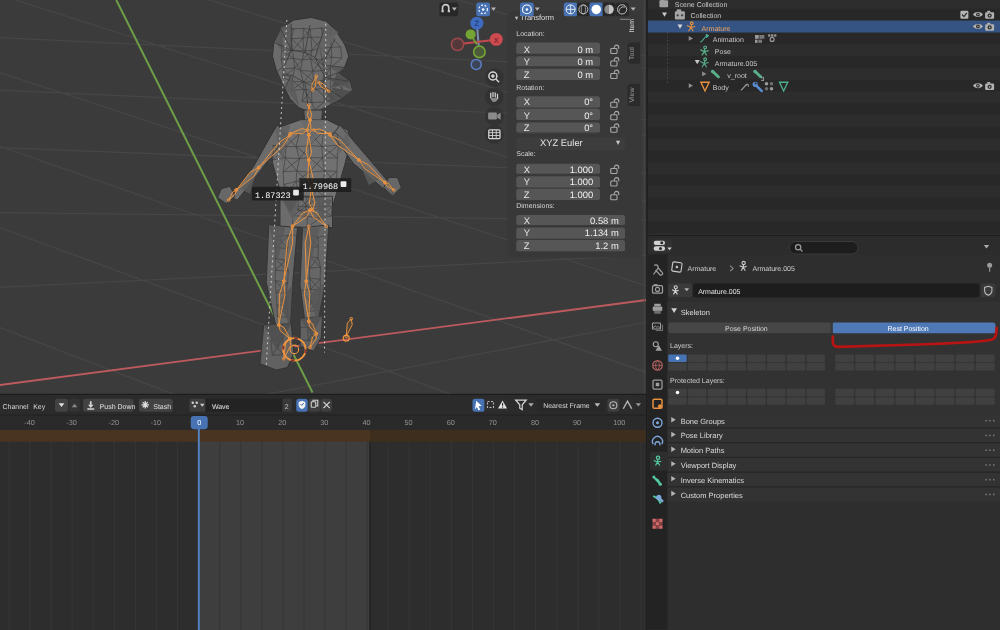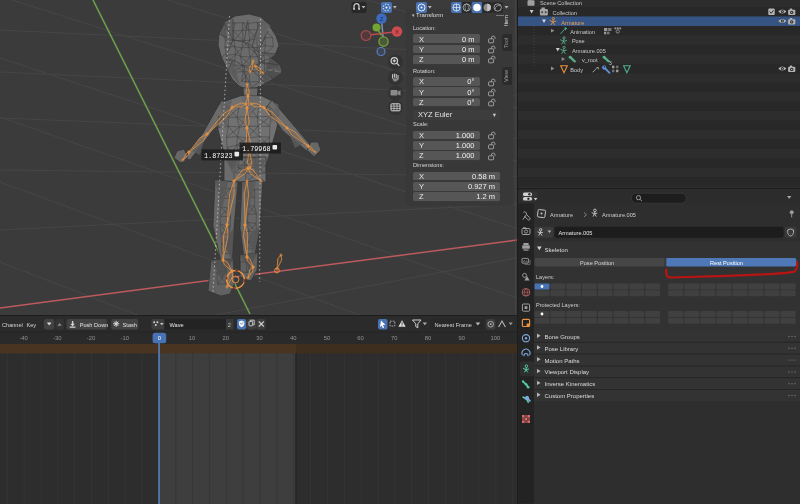--- a/index.html
+++ b/index.html
@@ -270,21 +270,21 @@
       </svg>
 <div class="abs" style="left:413px;top:97.6px;width:66.5px;height:9.9px;background:#565656;border-radius:2px;border-bottom:1px solid #3a3a3a">
         <span class="t abs" style="left:6px;top:1.4px;color:#e8e8e8;font-size:7.5px">Z</span>
         <span class="t abs" style="right:5px;top:1.4px;color:#f0f0f0;font-size:7.5px">0°</span>
       </div>
 <svg class="abs" style="left:486.5px;top:98.1px" width="10" height="9">
         <rect x="1.6" y="3.8" width="5" height="4" rx="0.7" fill="none" stroke="#a8a8a8" stroke-width="0.9"></rect>
         <path d="M4.4 3.8V2.9a1.8 1.8 0 0 1 3.6 0v1" fill="none" stroke="#a8a8a8" stroke-width="0.9"></path>
       </svg>
 <div class="abs" style="left:413px;top:110px;width:87px;height:9.9px;background:#3d3d3d;border-radius:2px">
-        <span class="t abs" style="left:5px;top:1.4px;color:#e4e4e4;font-size:7.5px">XYZ Euler</span>
+        <span class="t abs" style="left:19px;top:1.4px;color:#e4e4e4;font-size:7.5px">XYZ Euler</span>
         <span class="t abs" style="right:4px;top:1px;color:#cacaca;font-size:6.5px">▾</span>
       </div>
 <div class="abs t" style="left:413px;top:121px;color:#d6d6d6">Scale:</div>
 <div class="abs" style="left:413px;top:130.5px;width:66.5px;height:9.9px;background:#565656;border-radius:2px;border-bottom:1px solid #3a3a3a">
         <span class="t abs" style="left:6px;top:1.4px;color:#e8e8e8;font-size:7.5px">X</span>
         <span class="t abs" style="right:5px;top:1.4px;color:#f0f0f0;font-size:7.5px">1.000</span>
       </div>
 <svg class="abs" style="left:486.5px;top:131.0px" width="10" height="9">
         <rect x="1.6" y="3.8" width="5" height="4" rx="0.7" fill="none" stroke="#a8a8a8" stroke-width="0.9"></rect>
         <path d="M4.4 3.8V2.9a1.8 1.8 0 0 1 3.6 0v1" fill="none" stroke="#a8a8a8" stroke-width="0.9"></path>
@@ -305,21 +305,21 @@
         <rect x="1.6" y="3.8" width="5" height="4" rx="0.7" fill="none" stroke="#a8a8a8" stroke-width="0.9"></rect>
         <path d="M4.4 3.8V2.9a1.8 1.8 0 0 1 3.6 0v1" fill="none" stroke="#a8a8a8" stroke-width="0.9"></path>
       </svg>
 <div class="abs t" style="left:413px;top:162px;color:#d6d6d6">Dimensions:</div>
 <div class="abs" style="left:413px;top:171.5px;width:87px;height:9.9px;background:#565656;border-radius:2px;border-bottom:1px solid #3a3a3a">
         <span class="t abs" style="left:6px;top:1.4px;color:#e8e8e8;font-size:7.5px">X</span>
         <span class="t abs" style="right:5px;top:1.4px;color:#f0f0f0;font-size:7.5px">0.58 m</span>
       </div>
 <div class="abs" style="left:413px;top:181.8px;width:87px;height:9.9px;background:#565656;border-radius:2px;border-bottom:1px solid #3a3a3a">
         <span class="t abs" style="left:6px;top:1.4px;color:#e8e8e8;font-size:7.5px">Y</span>
-        <span class="t abs" style="right:5px;top:1.4px;color:#f0f0f0;font-size:7.5px">0.927 m</span>
+        <span class="t abs" style="right:5px;top:1.4px;color:#f0f0f0;font-size:7.5px">1.134 m</span>
       </div>
 <div class="abs" style="left:413px;top:192.1px;width:87px;height:9.9px;background:#565656;border-radius:2px;border-bottom:1px solid #3a3a3a">
         <span class="t abs" style="left:6px;top:1.4px;color:#e8e8e8;font-size:7.5px">Z</span>
         <span class="t abs" style="right:5px;top:1.4px;color:#f0f0f0;font-size:7.5px">1.2 m</span>
       </div>
 
 </div>
 <div class="abs" id="outliner">
 <svg width="282" height="188" font-family="Liberation Sans,sans-serif" font-size="5.6">
 <rect x="0" y="0" width="282" height="188" fill="#282828"></rect>

